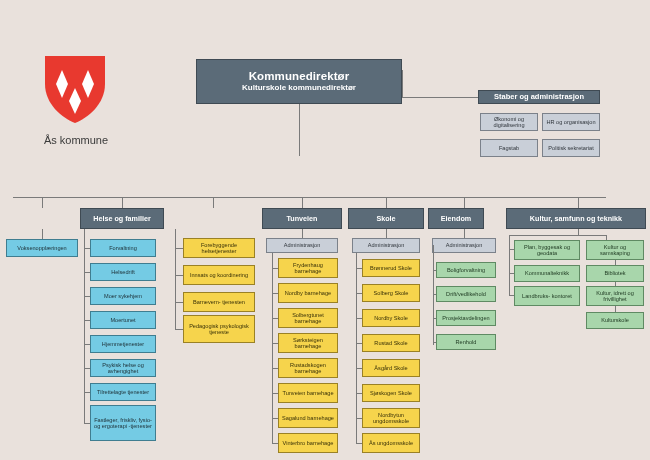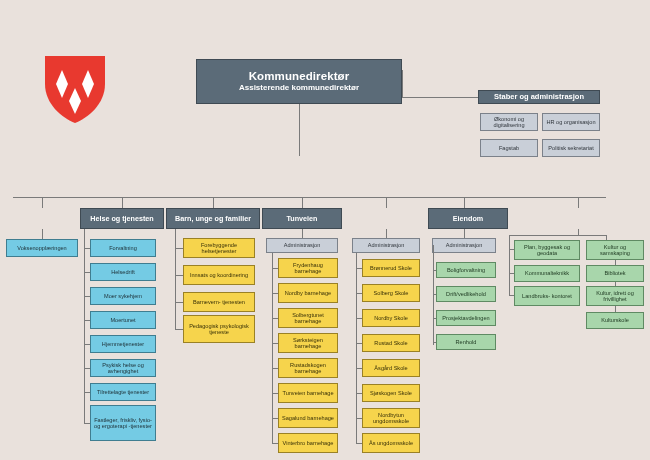--- a/index.html
+++ b/index.html
@@ -65,65 +65,65 @@
 <body>
 
 <div class="canvas">
 
   <svg id="logo" viewBox="0 0 66 70">
     <path d="M3 2 H63 V30 C63 50 46 64 33 69 C20 64 3 50 3 30 Z" fill="#e8392f"></path>
     <polygon points="20,16 26,30 20,44 14,30" fill="#ffffff"></polygon>
     <polygon points="46,16 52,30 46,44 40,30" fill="#ffffff"></polygon>
     <polygon points="33,34 39,47 33,60 27,47" fill="#ffffff"></polygon>
   </svg>
+  <div id="logo-caption">Ås kommune</div>
 
   <div class="box dark" id="director">
     <span class="t1">Kommunedirektør</span>
-    <span class="t2">Assisterende kommunedirektør</span>
+    <span class="t2">Kulturskole kommunedirektør</span>
   </div>
 
   <div class="line vline" style="left:299px;top:104px;height:52px;"></div>
   <div class="line vline" style="left:402px;top:70px;height:27px;"></div>
   <div class="line hline" style="left:402px;top:97px;width:76px;"></div>
 
   <div class="box dark" id="staber-title">Staber og administrasjon</div>
   <div class="box grey staber-sub" style="left:480px;top:113px;">Økonomi og digitalisering</div>
   <div class="box grey staber-sub" style="left:542px;top:113px;">HR og organisasjon</div>
   <div class="box grey staber-sub" style="left:480px;top:139px;">Fagstab</div>
   <div class="box grey staber-sub" style="left:542px;top:139px;">Politisk sekretariat</div>
 
   <div class="line hline" style="left:13px;top:197px;width:593px;"></div>
 
   <div class="line vline" style="left:42px;top:197px;height:11px;"></div>
   <div class="line vline" style="left:42px;top:229px;height:10px;"></div>
   <div class="box blue item" style="left:6px;top:239px;width:72px;height:18px;">Voksenopplæringen</div>
 
   <div class="line vline" style="left:122px;top:197px;height:11px;"></div>
-  <div class="box dark dept" style="left:80px;top:208px;width:84px;">Helse og tjenesten</div>
+  <div class="box dark dept" style="left:80px;top:208px;width:84px;">Helse og familier</div>
   <div class="line vline" style="left:84px;top:229px;height:194px;"></div>
 
   <div class="line hline" style="left:84px;top:248px;width:6px;"></div>
   <div class="box blue item" style="left:90px;top:239px;width:66px;height:18px;">Forvaltning</div>
   <div class="line hline" style="left:84px;top:272px;width:6px;"></div>
   <div class="box blue item" style="left:90px;top:263px;width:66px;height:18px;">Helsedrift</div>
   <div class="line hline" style="left:84px;top:296px;width:6px;"></div>
   <div class="box blue item" style="left:90px;top:287px;width:66px;height:18px;">Moer sykehjem</div>
   <div class="line hline" style="left:84px;top:320px;width:6px;"></div>
   <div class="box blue item" style="left:90px;top:311px;width:66px;height:18px;">Moertunet</div>
   <div class="line hline" style="left:84px;top:344px;width:6px;"></div>
   <div class="box blue item" style="left:90px;top:335px;width:66px;height:18px;">Hjemmetjenester</div>
   <div class="line hline" style="left:84px;top:368px;width:6px;"></div>
   <div class="box blue item" style="left:90px;top:359px;width:66px;height:18px;">Psykisk helse og avhengighet</div>
   <div class="line hline" style="left:84px;top:392px;width:6px;"></div>
   <div class="box blue item" style="left:90px;top:383px;width:66px;height:18px;">Tilrettelagte tjenester</div>
   <div class="line hline" style="left:84px;top:423px;width:6px;"></div>
   <div class="box blue item" style="left:90px;top:405px;width:66px;height:36px;">Fastleger, friskliv, fysio- og ergoterapi -tjenester</div>
 
   <div class="line vline" style="left:213px;top:197px;height:11px;"></div>
-  <div class="box dark dept" style="left:166px;top:208px;width:94px;">Barn, unge og familier</div>
   <div class="line vline" style="left:175px;top:229px;height:100px;"></div>
 
   <div class="line hline" style="left:175px;top:248px;width:8px;"></div>
   <div class="box yellow item" style="left:183px;top:238px;width:72px;height:20px;">Forebyggende helsetjenester</div>
   <div class="line hline" style="left:175px;top:275px;width:8px;"></div>
   <div class="box yellow item" style="left:183px;top:265px;width:72px;height:20px;">Innsats og koordinering</div>
   <div class="line hline" style="left:175px;top:302px;width:8px;"></div>
   <div class="box yellow item" style="left:183px;top:292px;width:72px;height:20px;">Barnevern- tjenesten</div>
   <div class="line hline" style="left:175px;top:329px;width:8px;"></div>
   <div class="box yellow item" style="left:183px;top:315px;width:72px;height:28px;">Pedagogisk psykologisk tjeneste</div>
@@ -145,20 +145,21 @@
   <div class="line hline" style="left:272px;top:368px;width:6px;"></div>
   <div class="box yellow item" style="left:278px;top:358px;width:60px;height:20px;">Rustadskogen barnehage</div>
   <div class="line hline" style="left:272px;top:393px;width:6px;"></div>
   <div class="box yellow item" style="left:278px;top:383px;width:60px;height:20px;">Tunveien barnehage</div>
   <div class="line hline" style="left:272px;top:418px;width:6px;"></div>
   <div class="box yellow item" style="left:278px;top:408px;width:60px;height:20px;">Sagalund barnehage</div>
   <div class="line hline" style="left:272px;top:443px;width:6px;"></div>
   <div class="box yellow item" style="left:278px;top:433px;width:60px;height:20px;">Vinterbro barnehage</div>
 
   <div class="line vline" style="left:386px;top:197px;height:11px;"></div>
+  <div class="box dark dept" style="left:348px;top:208px;width:76px;">Skole</div>
   <div class="line vline" style="left:386px;top:229px;height:9px;"></div>
   <div class="box grey item" style="left:352px;top:238px;width:68px;height:15px;">Administrasjon</div>
   <div class="line vline" style="left:356px;top:253px;height:190px;"></div>
 
   <div class="line hline" style="left:356px;top:268px;width:6px;"></div>
   <div class="box yellow item" style="left:362px;top:259px;width:58px;height:18px;">Brønnerud Skole</div>
   <div class="line hline" style="left:356px;top:293px;width:6px;"></div>
   <div class="box yellow item" style="left:362px;top:284px;width:58px;height:18px;">Solberg Skole</div>
   <div class="line hline" style="left:356px;top:318px;width:6px;"></div>
   <div class="box yellow item" style="left:362px;top:309px;width:58px;height:18px;">Nordby Skole</div>
@@ -167,35 +168,36 @@
   <div class="line hline" style="left:356px;top:368px;width:6px;"></div>
   <div class="box yellow item" style="left:362px;top:359px;width:58px;height:18px;">Åsgård Skole</div>
   <div class="line hline" style="left:356px;top:393px;width:6px;"></div>
   <div class="box yellow item" style="left:362px;top:384px;width:58px;height:18px;">Sjøskogen Skole</div>
   <div class="line hline" style="left:356px;top:418px;width:6px;"></div>
   <div class="box yellow item" style="left:362px;top:408px;width:58px;height:20px;">Nordbytun ungdomsskole</div>
   <div class="line hline" style="left:356px;top:443px;width:6px;"></div>
   <div class="box yellow item" style="left:362px;top:433px;width:58px;height:20px;">Ås ungdomsskole</div>
 
   <div class="line vline" style="left:464px;top:197px;height:11px;"></div>
-  <div class="box dark dept" style="left:428px;top:208px;width:80px;">Eiendom</div>
+  <div class="box dark dept" style="left:428px;top:208px;width:56px;">Eiendom</div>
   <div class="line vline" style="left:464px;top:229px;height:9px;"></div>
   <div class="box grey item" style="left:432px;top:238px;width:64px;height:15px;">Administrasjon</div>
   <div class="line vline" style="left:433px;top:245px;height:100px;"></div>
 
   <div class="line hline" style="left:433px;top:270px;width:6px;"></div>
   <div class="box green item" style="left:436px;top:262px;width:60px;height:16px;">Boligforvaltning</div>
   <div class="line hline" style="left:433px;top:294px;width:6px;"></div>
   <div class="box green item" style="left:436px;top:286px;width:60px;height:16px;">Drift/vedlikehold</div>
   <div class="line hline" style="left:433px;top:318px;width:6px;"></div>
   <div class="box green item" style="left:436px;top:310px;width:60px;height:16px;">Prosjektavdelingen</div>
   <div class="line hline" style="left:433px;top:342px;width:6px;"></div>
   <div class="box green item" style="left:436px;top:334px;width:60px;height:16px;">Renhold</div>
 
   <div class="line vline" style="left:578px;top:197px;height:11px;"></div>
+  <div class="box dark dept" style="left:506px;top:208px;width:140px;">Kultur, samfunn og teknikk</div>
   <div class="line vline" style="left:578px;top:229px;height:6px;"></div>
   <div class="line hline" style="left:509px;top:235px;width:97px;"></div>
   <div class="line vline" style="left:509px;top:235px;height:60px;"></div>
   <div class="line vline" style="left:606px;top:235px;height:5px;"></div>
 
   <div class="line hline" style="left:509px;top:249px;width:5px;"></div>
   <div class="box green item" style="left:514px;top:240px;width:66px;height:20px;">Plan, byggesak og geodata</div>
   <div class="line hline" style="left:509px;top:273px;width:5px;"></div>
   <div class="box green item" style="left:514px;top:265px;width:66px;height:17px;">Kommunalteknikk</div>
   <div class="line hline" style="left:509px;top:295px;width:5px;"></div>

